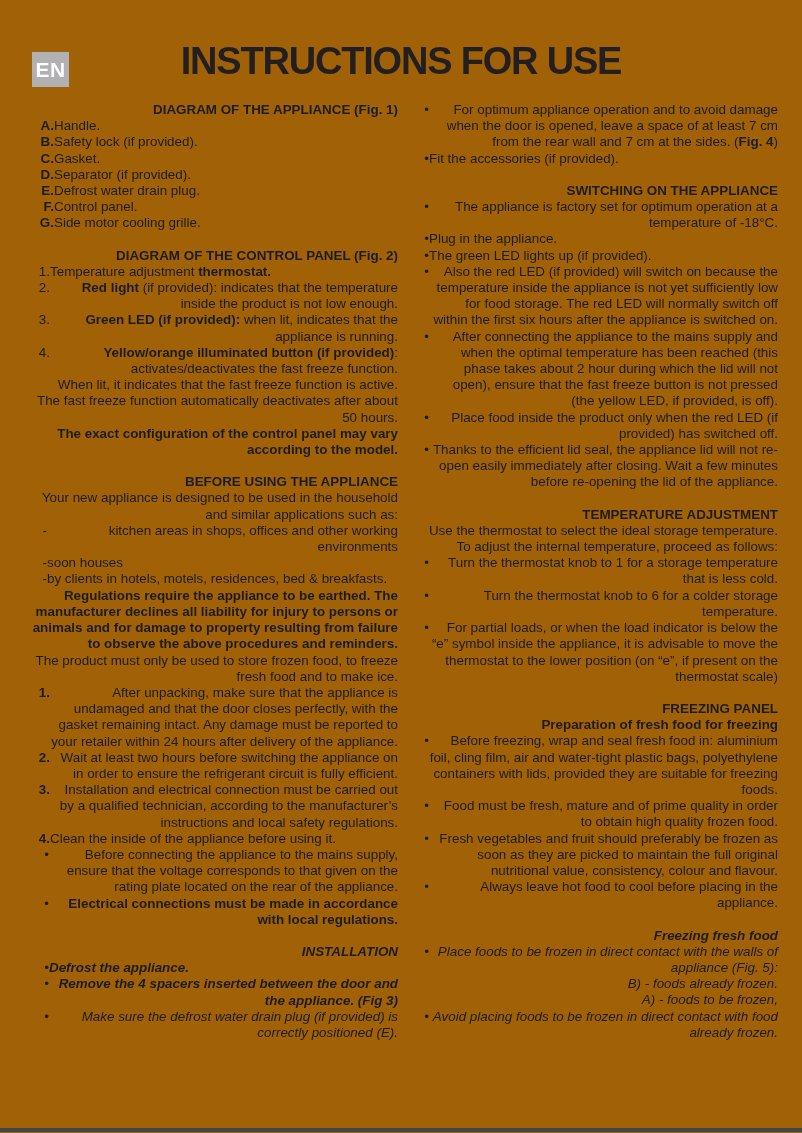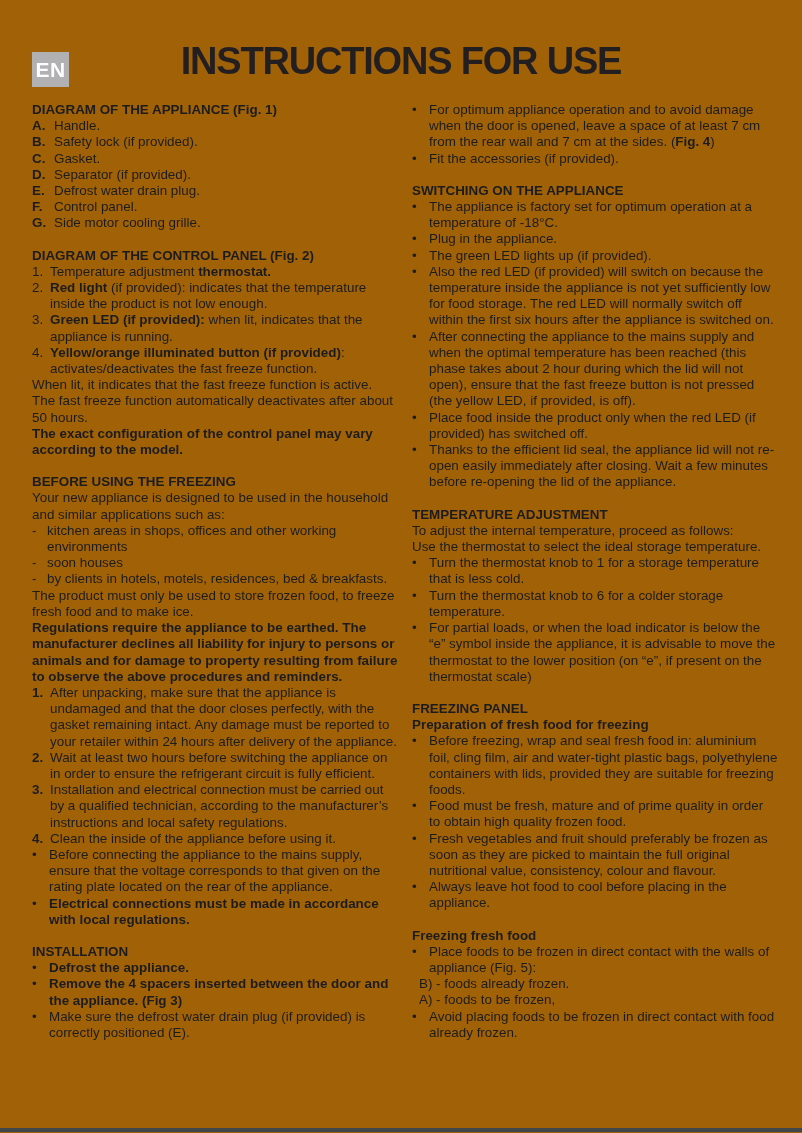--- a/index.html
+++ b/index.html
@@ -25,25 +25,25 @@
     margin: 0; text-align: center;
     font-size: 38px; font-weight: 700; letter-spacing: -1.2px;
     color: #231f20; line-height: 1.05;
   }
 
   
   .columns {
     position: absolute; top: 102px; left: 32px;
     width: 746px; display: flex; gap: 14px; align-items: flex-start;
   }
-  .column { flex: 0 0 366px; width: 366px; }
+  .column { flex: 0 0 366px; width: 366px; text-align: right; }
 
   
   .doc-section { margin-bottom: 16px; }
-  .doc-section:last-child { margin-bottom: 0; }
+  .doc-section:last-child { margin-bottom: 0; font-style: italic; }
   .heading, .subheading, .block { font-size: 13.4px; line-height: 16.2px; }
   .heading { font-weight: 700; margin: 0; }
   .subheading { font-weight: 700; margin: 0; }
   .b { font-weight: 700; }
   .block { margin: 0; }
   .item { display: flex; }
   .item > .marker { flex: 0 0 17px; }
   .item.num > .marker { flex: 0 0 18px; }
   .item.letter > .marker { flex: 0 0 22px; font-weight: 700; }
   .item.dash > .marker { flex: 0 0 15px; }
@@ -114,36 +114,36 @@
           </div>
           <div class="block num item">
             <span class="marker">4.</span>
             <span class="txt"><span class="b">Yellow/orange illuminated button (if provided)</span><span>: activates/deactivates the fast freeze function.</span></span>
           </div>
           <div class="block para"><span class="txt"><span>When lit, it indicates that the fast freeze function is active.</span></span></div>
           <div class="block para"><span class="txt"><span>The fast freeze function automatically deactivates after about 50 hours.</span></span></div>
           <div class="block para"><span class="txt"><span class="b">The exact configuration of the control panel may vary according to the model.</span></span></div>
         </section>
         <section class="doc-section">
-          <h2 class="heading"><span class="txt"><span class="b">BEFORE USING THE FREEZING</span></span></h2>
+          <h2 class="heading"><span class="txt"><span class="b">BEFORE USING THE APPLIANCE</span></span></h2>
           <div class="block para"><span class="txt"><span>Your new appliance is designed to be used in the household and similar applications such as:</span></span></div>
           <div class="block dash item">
             <span class="marker">-</span>
             <span class="txt"><span>kitchen areas in shops, offices and other working environments</span></span>
           </div>
           <div class="block dash item">
             <span class="marker">-</span>
             <span class="txt"><span>soon houses</span></span>
           </div>
           <div class="block dash item">
             <span class="marker">-</span>
             <span class="txt"><span>by clients in hotels, motels, residences, bed &amp; breakfasts.</span></span>
           </div>
+          <div class="block para"><span class="txt"><span class="b">Regulations require the appliance to be earthed. The manufacturer declines all liability for injury to persons or animals and for damage to property resulting from failure to observe the above procedures and reminders.</span></span></div>
           <div class="block para"><span class="txt"><span>The product must only be used to store frozen food, to freeze fresh food and to make ice.</span></span></div>
-          <div class="block para"><span class="txt"><span class="b">Regulations require the appliance to be earthed. The manufacturer declines all liability for injury to persons or animals and for damage to property resulting from failure to observe the above procedures and reminders.</span></span></div>
           <div class="block num item">
             <span class="marker b">1.</span>
             <span class="txt"><span>After unpacking, make sure that the appliance is undamaged and that the door closes perfectly, with the gasket remaining intact. Any damage must be reported to your retailer within 24 hours after delivery of the appliance.</span></span>
           </div>
           <div class="block num item">
             <span class="marker b">2.</span>
             <span class="txt"><span>Wait at least two hours before switching the appliance on in order to ensure the refrigerant circuit is fully efficient.</span></span>
           </div>
           <div class="block num item">
             <span class="marker b">3.</span>
@@ -215,22 +215,22 @@
             <span class="marker">•</span>
             <span class="txt"><span>Place food inside the product only when the red LED (if provided) has switched off.</span></span>
           </div>
           <div class="block bullet item">
             <span class="marker">•</span>
             <span class="txt"><span>Thanks to the efficient lid seal, the appliance lid will not re-open easily immediately after closing. Wait a few minutes before re-opening the lid of the appliance.</span></span>
           </div>
         </section>
         <section class="doc-section">
           <h2 class="heading"><span class="txt"><span class="b">TEMPERATURE ADJUSTMENT</span></span></h2>
+          <div class="block para"><span class="txt"><span>Use the thermostat to select the ideal storage temperature.</span></span></div>
           <div class="block para"><span class="txt"><span>To adjust the internal temperature, proceed as follows:</span></span></div>
-          <div class="block para"><span class="txt"><span>Use the thermostat to select the ideal storage temperature.</span></span></div>
           <div class="block bullet item">
             <span class="marker">•</span>
             <span class="txt"><span>Turn the thermostat knob to 1 for a storage temperature that is less cold.</span></span>
           </div>
           <div class="block bullet item">
             <span class="marker">•</span>
             <span class="txt"><span>Turn the thermostat knob to 6 for a colder storage temperature.</span></span>
           </div>
           <div class="block bullet item">
             <span class="marker">•</span>

